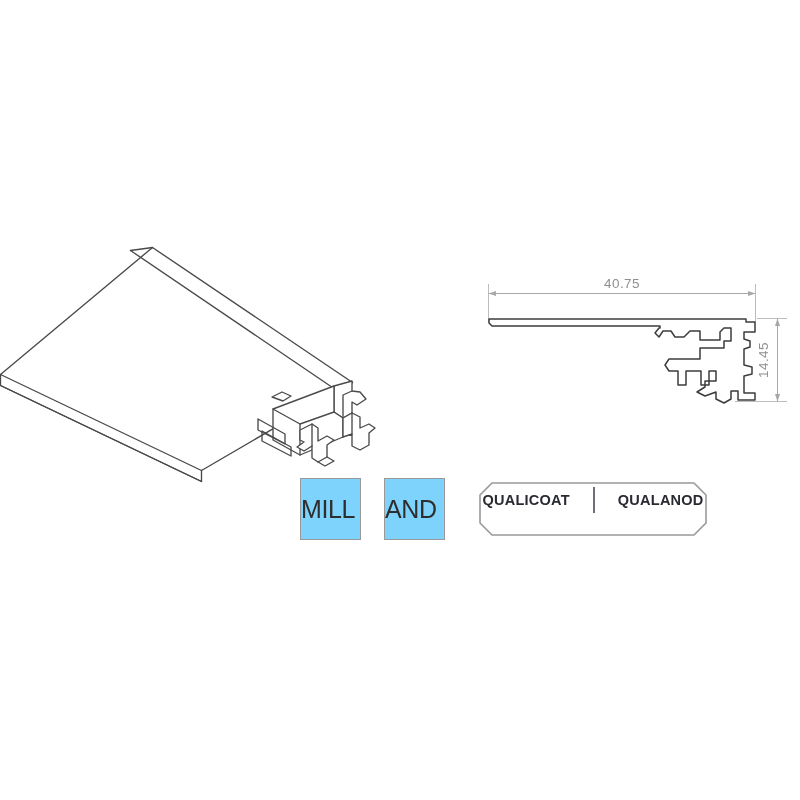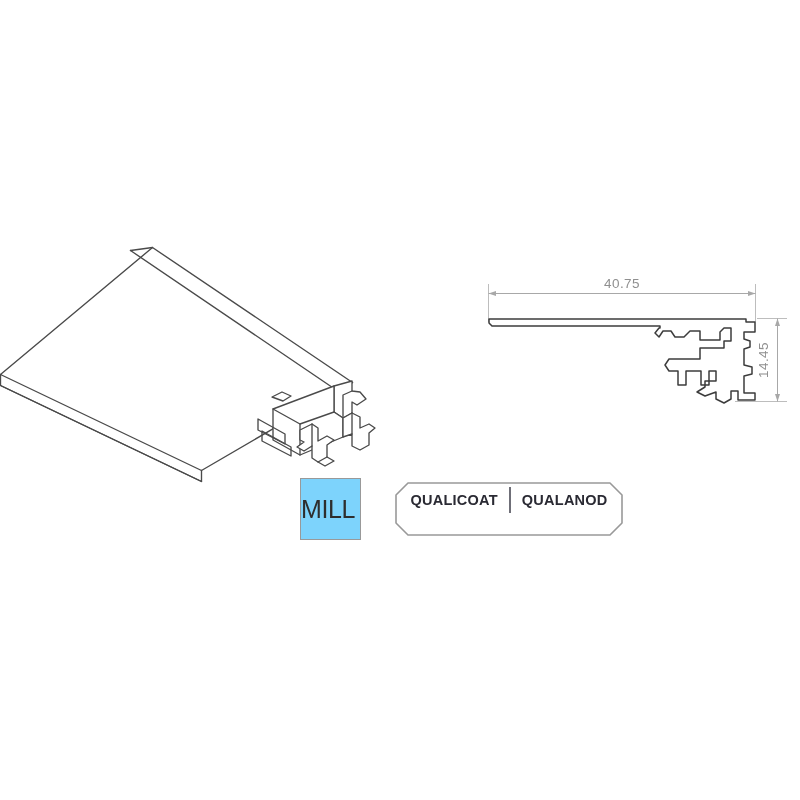--- a/index.html
+++ b/index.html
@@ -110,21 +110,21 @@
   }
   .quali-inner {
     position: absolute;
     left: 0;
     top: 0;
     width: 228px;
     height: 36px;
     display: flex;
     align-items: center;
     justify-content: center;
-    gap: 0;
+    gap: 12px;
   }
   .quali-word {
     font-family: "Liberation Sans", sans-serif;
     font-weight: bold;
     font-size: 14.5px;
     color: #2a2a33;
     letter-spacing: 0.25px;
     white-space: nowrap;
   }
   .quali-sep {
@@ -266,20 +266,23 @@
              Z"></path>
   </g>
 </svg>
 
 <div class="badge-row">
 
   <div class="finish-box">
     <span class="finish-label">MILL</span>
   </div>
 
+  <div class="finish-box">
+    <span class="finish-label">AND</span>
+  </div>
 
 
   <div class="quali-badge">
     <svg width="228" height="54" viewBox="0 0 228 54" xmlns="http://www.w3.org/2000/svg">
       <path d="M 13 1 L 215 1 L 227 13 L 227 41 L 215 53 L 13 53 L 1 41 L 1 13 Z" fill="#ffffff" stroke="#999999" stroke-width="1.6" stroke-linejoin="round"></path>
     </svg>
     <div class="quali-inner">
       <span class="quali-word">QUALICOAT</span>
       <span class="quali-sep"></span>
       <span class="quali-word">QUALANOD</span>

